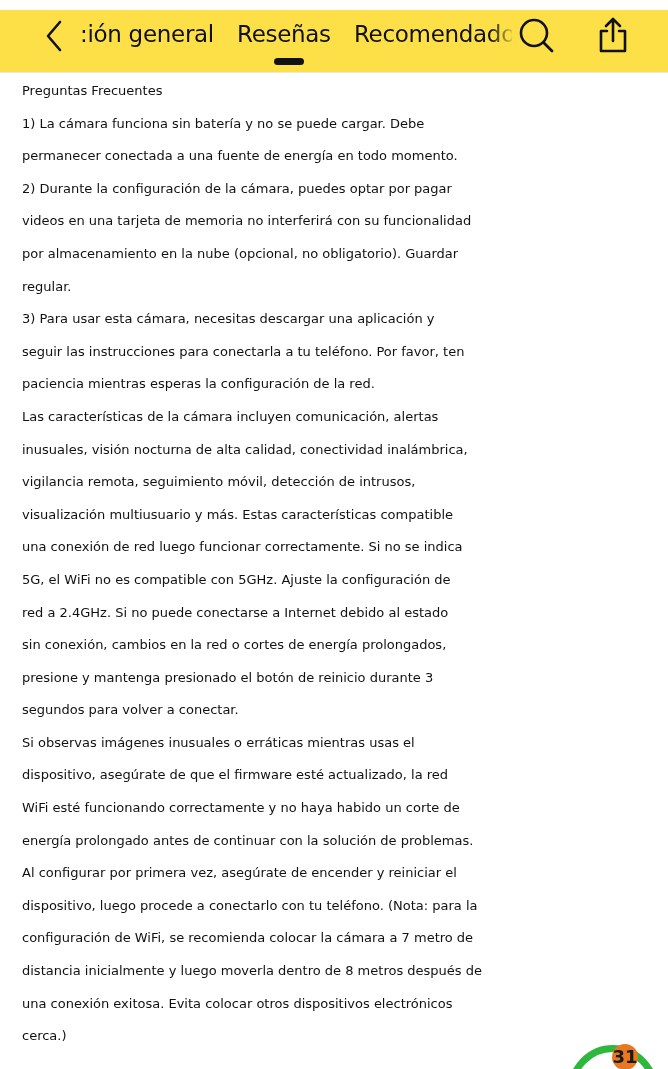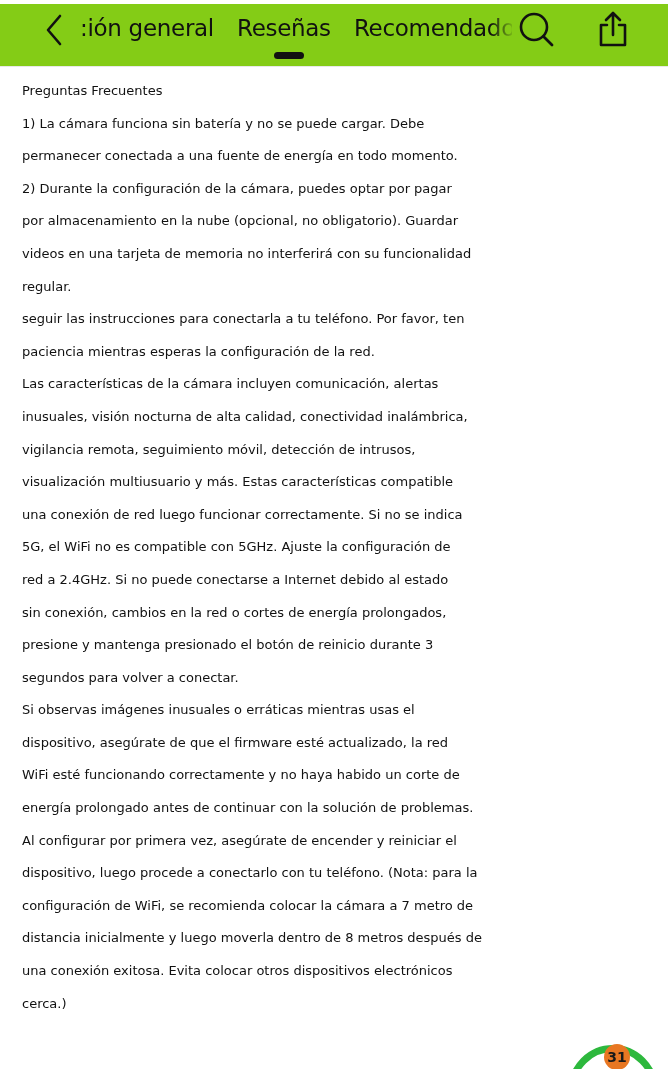--- a/index.html
+++ b/index.html
@@ -1,30 +1,30 @@
 <!DOCTYPE html>
 <html><head>
 <meta charset="utf-8">
 <style>
   html, body { margin:0; padding:0; }
   body { width:668px; height:1069px; background:#ffffff; overflow:hidden; position:relative; font-family:"DejaVu Sans", sans-serif; color:#111; }
-  .topbar { position:absolute; left:0; top:4px; width:668px; height:62px; background:#84cc16; border-bottom:1px solid #e8e8e8; }
+  .topbar { position:absolute; left:0; top:10px; width:668px; height:62px; background:#fde047; border-bottom:1px solid #e8e8e8; }
   .back { position:absolute; left:40px; top:8px; width:30px; height:36px; }
   .tabs { position:absolute; left:82px; top:8px; width:430px; height:34px; overflow:hidden; white-space:nowrap; }
   .tab { display:inline-block; font-size:23px; line-height:32px; margin-right:18px; color:#111; letter-spacing:-0.3px; }
   .tab.first { margin-left:-2px; }
   .tab.fade { -webkit-mask-image: linear-gradient(to right, #000 85%, transparent); mask-image: linear-gradient(to right, #000 85%, transparent); }
   .indicator { position:absolute; left:274px; top:48px; width:30px; height:7px; border-radius:4px; background:#111; }
   .search { position:absolute; left:516px; top:5px; width:42px; height:42px; }
   .share { position:absolute; left:593px; top:5px; width:40px; height:42px; }
   .content { position:absolute; left:22px; top:75px; width:640px; font-size:13px; line-height:32.6px; color:#111; white-space:nowrap; }
   .content div { height:32.6px; }
   .badge-wrap { position:absolute; left:560px; top:1040px; width:108px; height:29px; overflow:hidden; }
   .ring { position:absolute; left:8px; top:5px; width:90px; height:90px; border-radius:50%; border:7px solid #2db83d; box-sizing:border-box; }
-  .count { position:absolute; left:44px; top:4px; width:26px; height:26px; border-radius:50%; background:#e87722; color:#1a1a1a; font-size:14px; font-weight:bold; text-align:center; line-height:26px; }
+  .count { position:absolute; left:52px; top:4px; width:26px; height:26px; border-radius:50%; background:#e87722; color:#1a1a1a; font-size:18px; font-weight:bold; text-align:center; line-height:26px; }
 </style>
 </head>
 <body>
 
 <div class="topbar">
   <div class="back">
     <svg width="30" height="36" viewBox="0 0 30 36">
         <path d="M20 4 L8 18 L20 32" fill="none" stroke="#111" stroke-width="2.6" stroke-linecap="round" stroke-linejoin="round"></path>
       </svg>
   </div>
@@ -46,23 +46,24 @@
         <path d="M20 26 L20 5 M13 11 L20 4 L27 11" fill="none" stroke="#111" stroke-width="2.6" stroke-linecap="round" stroke-linejoin="round"></path>
       </svg>
   </div>
 </div>
 
 <div class="content">
   <div>Preguntas Frecuentes</div>
   <div>1) La cámara funciona sin batería y no se puede cargar. Debe</div>
   <div>permanecer conectada a una fuente de energía en todo momento.</div>
   <div>2) Durante la configuración de la cámara, puedes optar por pagar</div>
+  <div>videos en una tarjeta de memoria no interferirá con su funcionalidad</div>
   <div>por almacenamiento en la nube (opcional, no obligatorio). Guardar</div>
-  <div>videos en una tarjeta de memoria no interferirá con su funcionalidad</div>
   <div>regular.</div>
+  <div>3) Para usar esta cámara, necesitas descargar una aplicación y</div>
   <div>seguir las instrucciones para conectarla a tu teléfono. Por favor, ten</div>
   <div>paciencia mientras esperas la configuración de la red.</div>
   <div>Las características de la cámara incluyen comunicación, alertas</div>
   <div>inusuales, visión nocturna de alta calidad, conectividad inalámbrica,</div>
   <div>vigilancia remota, seguimiento móvil, detección de intrusos,</div>
   <div>visualización multiusuario y más. Estas características compatible</div>
   <div>una conexión de red luego funcionar correctamente. Si no se indica</div>
   <div>5G, el WiFi no es compatible con 5GHz. Ajuste la configuración de</div>
   <div>red a 2.4GHz. Si no puede conectarse a Internet debido al estado</div>
   <div>sin conexión, cambios en la red o cortes de energía prolongados,</div>

